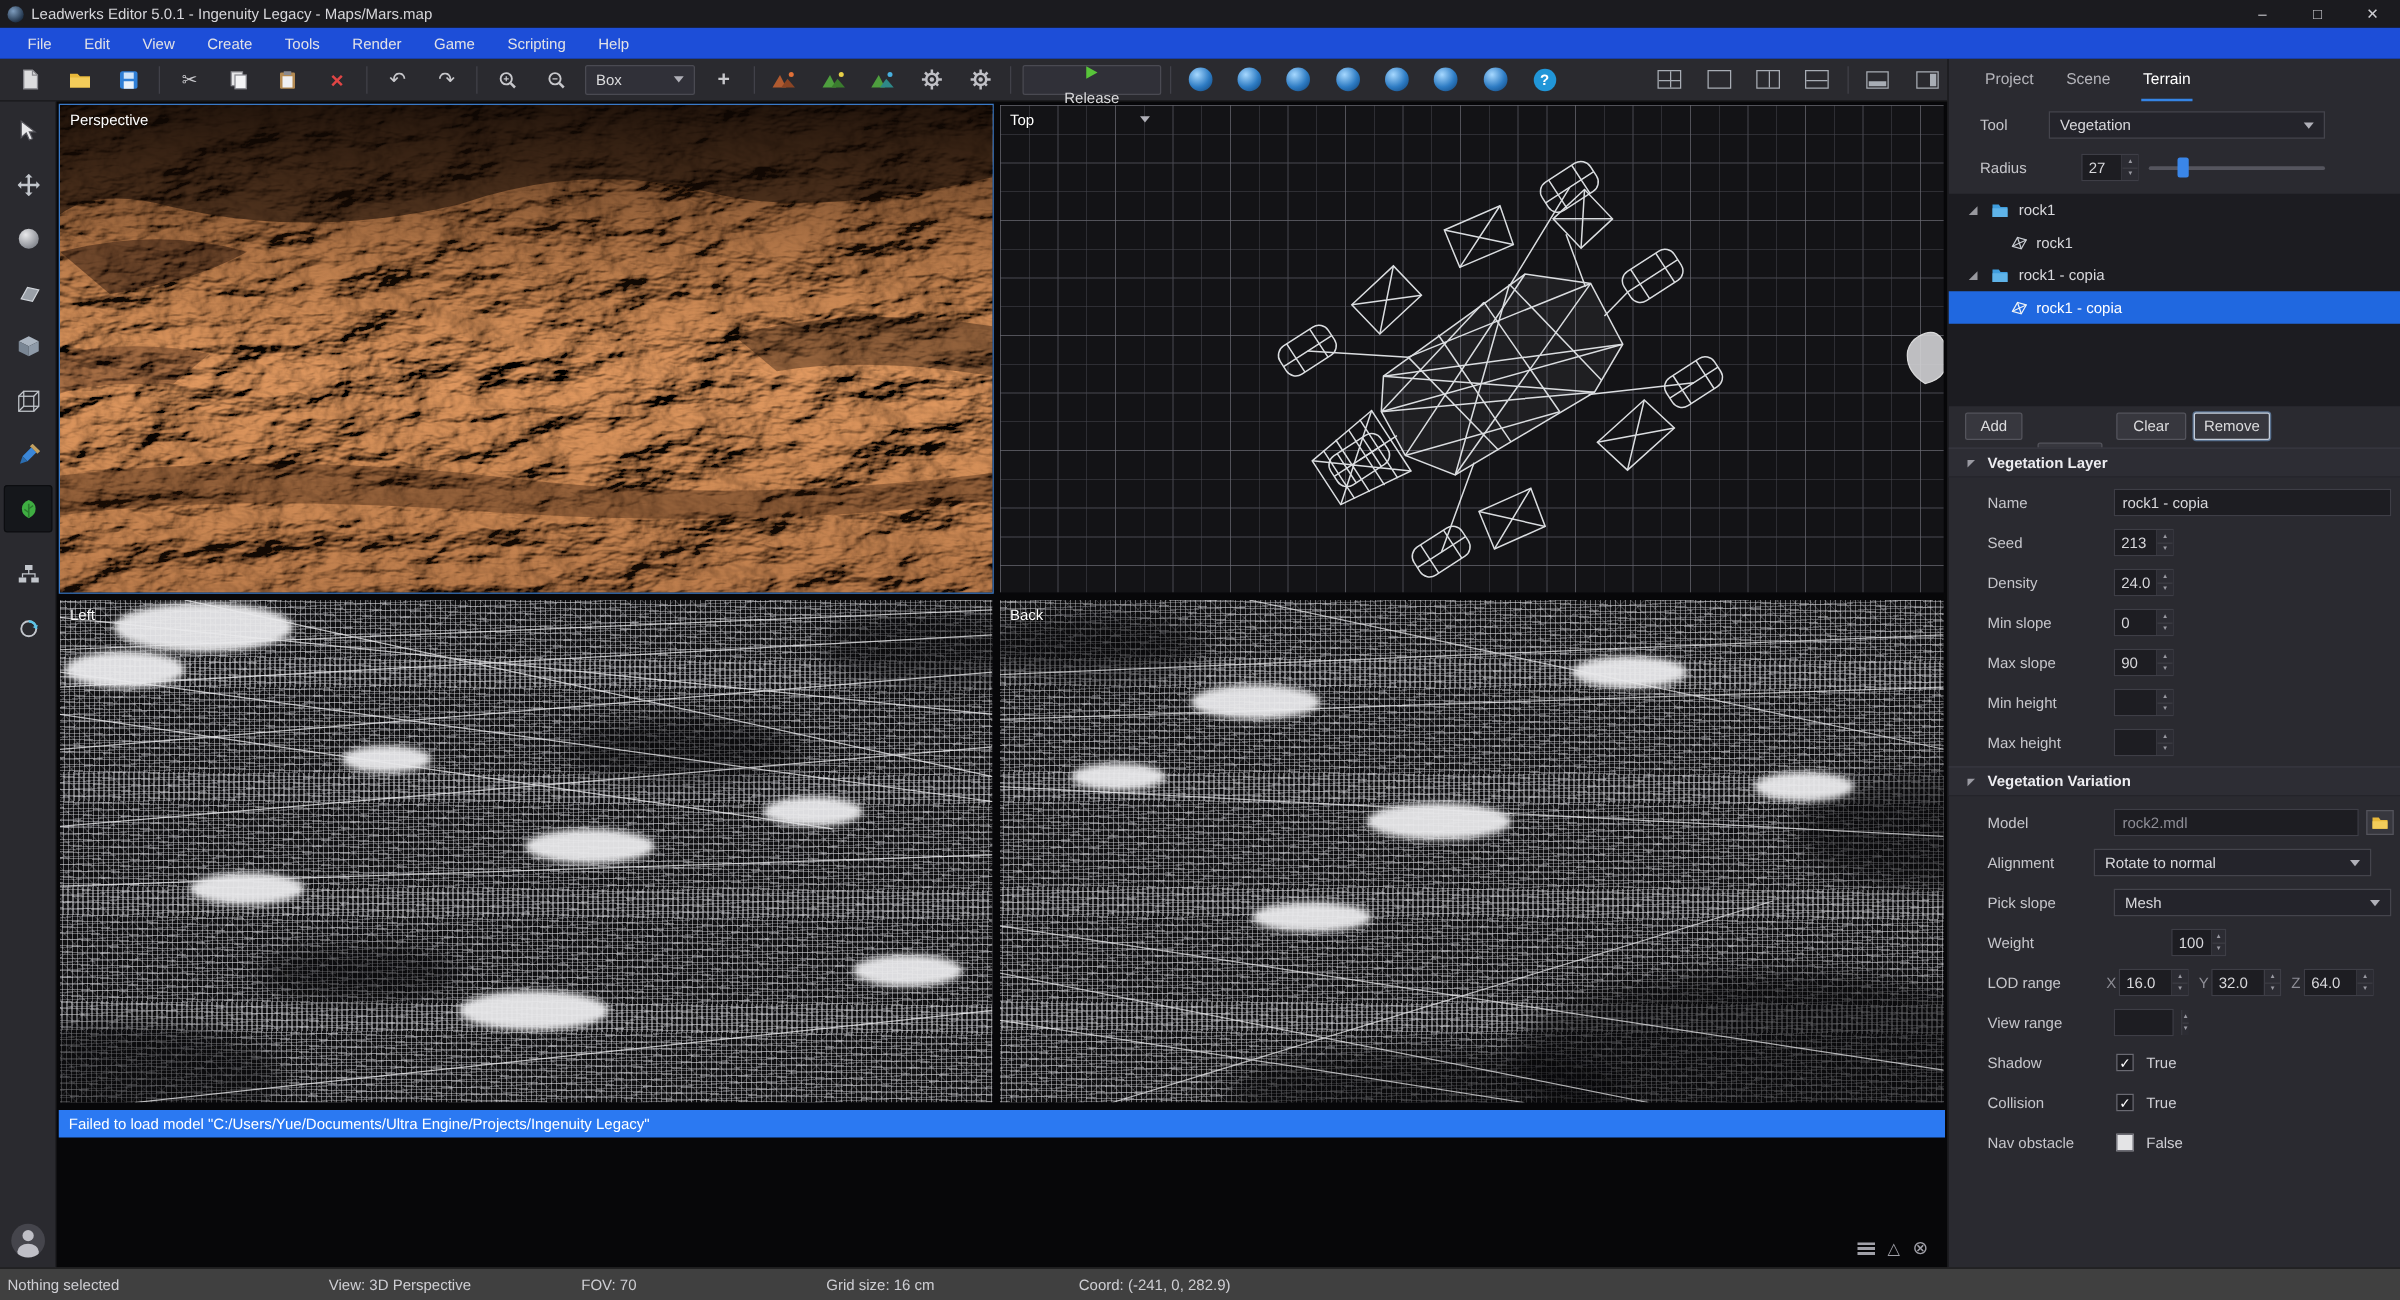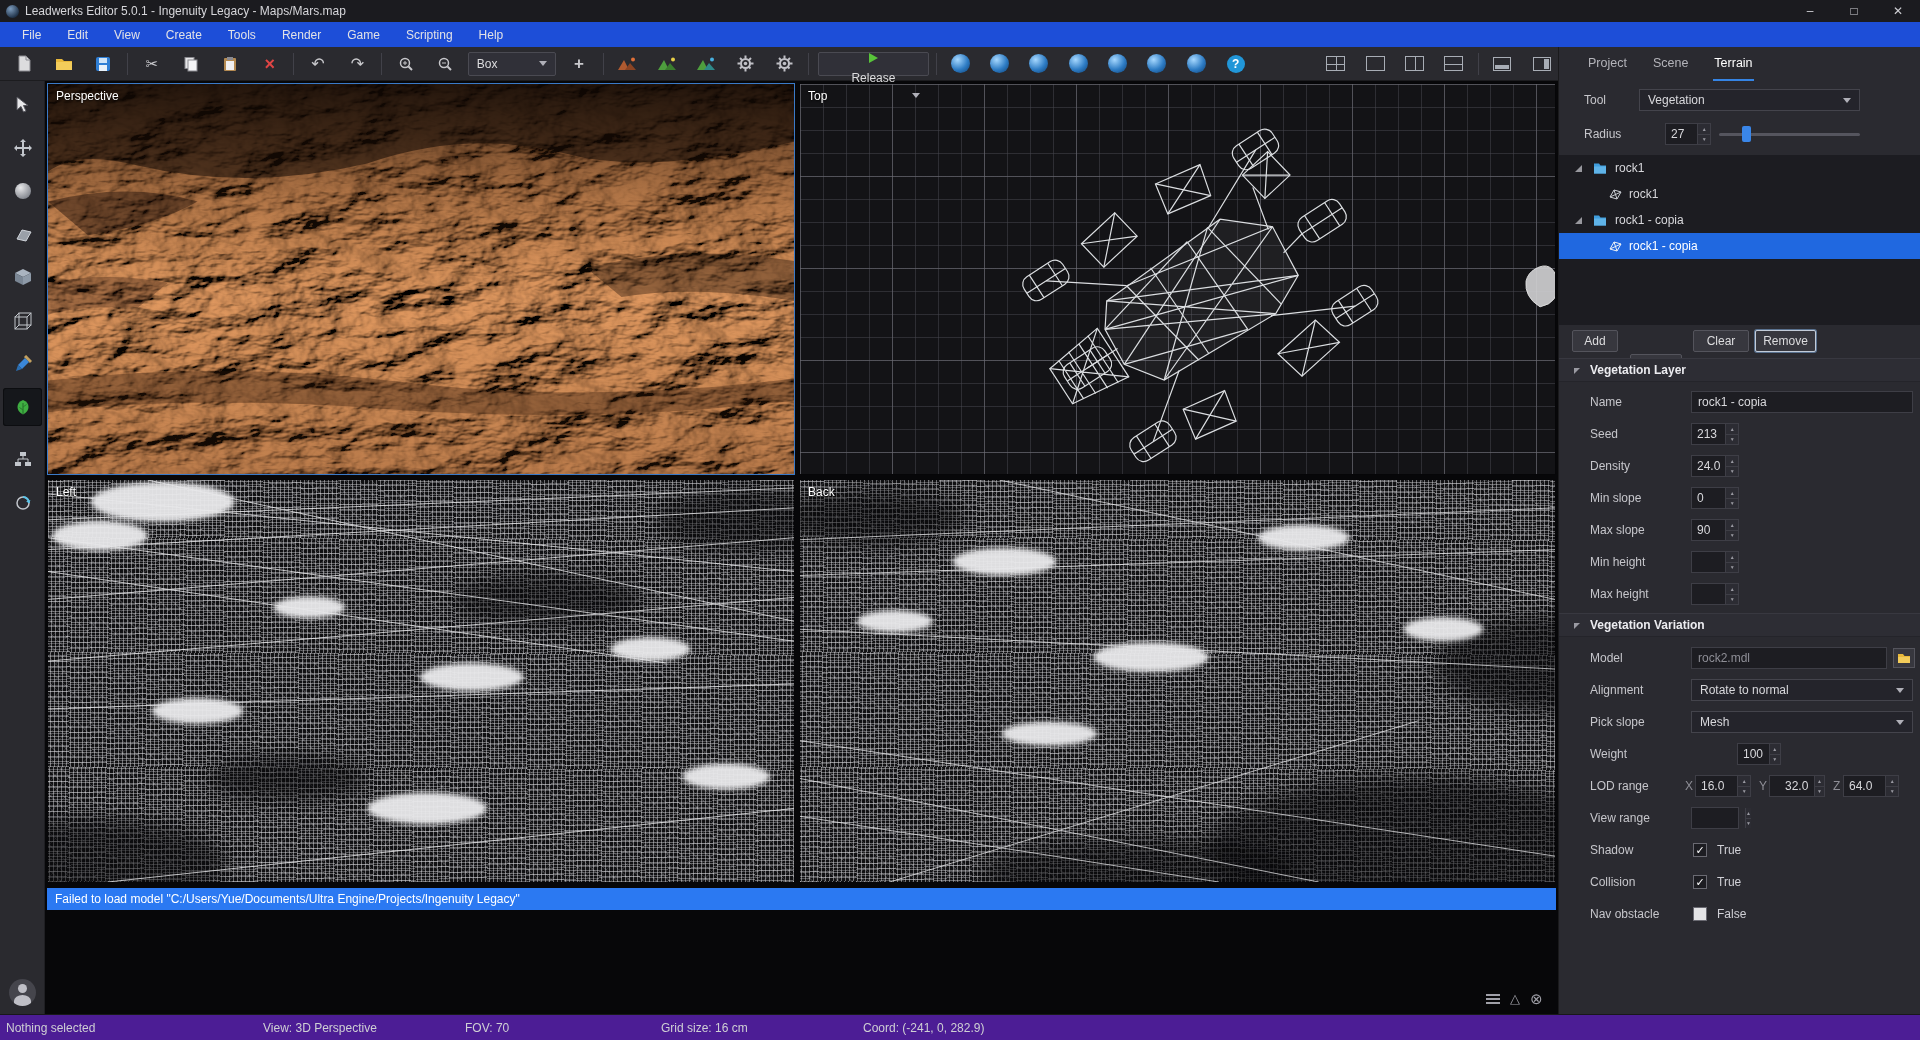--- a/index.html
+++ b/index.html
@@ -127,21 +127,21 @@
   .cb { position:absolute; left:134px; top:50%; transform:translateY(-50%); width:14px; height:14px; background:#1d1d22; border:1px solid #6a6a72;
     color:#fff; font-size:11px; display:flex; align-items:center; justify-content:center; }
   .cb.on::after { content:"✓"; }
   .cb.off { background:#e4e4e6; }
   .cbtext { position:absolute; left:158px; top:50%; transform:translateY(-50%); color:#d0d0d6; }
   .axis { position:absolute; top:50%; transform:translateY(-50%); color:#8e8e96; }
   .browse { position:absolute; left:334px; top:50%; transform:translateY(-50%); width:22px; height:20px; background:#37373e; border:1px solid #54545c;
     display:flex; align-items:center; justify-content:center; }
 
   
-  #statusbar { position:absolute; left:0; top:1014px; width:1920px; height:26px; background:#4c1d95; border-top:1px solid #18181a; z-index:30; }
+  #statusbar { position:absolute; left:0; top:1014px; width:1920px; height:26px; background:#404040; border-top:1px solid #18181a; z-index:30; }
   #statusbar span { position:absolute; top:50%; transform:translateY(-50%); color:#cfcfd4; }
   .sb1 { left:6px; } .sb2 { left:263px; } .sb3 { left:465px; } .sb4 { left:661px; } .sb5 { left:863px; }
 </style>
 </head>
 <body>
 
 <header id="titlebar">
   <span class="appicon"></span>
   <span class="wtitle">Leadwerks Editor 5.0.1 - Ingenuity Legacy - Maps/Mars.map</span>
   <div class="wctrls">
@@ -705,21 +705,21 @@
     <input class="tinput dim" style="left: 132px; width: 196px;" value="rock2.mdl">
     <span class="browse">
       <svg width="14" height="11">
           <path d="M1 1 h5 l1.5 2 H13 v7 H1 z" fill="#e8b83a"></path>
           <path d="M1 4 h12 v6 H1 z" fill="#f3cc5a"></path>
         </svg>
     </span>
   </div>
   <div class="prow" style="top:627px; height:32px;">
     <span class="plabel2">Alignment</span>
-    <div class="dd" style="left:132px; width:222px;">
+    <div class="dd" style="left:116px; width:222px;">
       <span>Rotate to normal</span>
     </div>
   </div>
   <div class="prow" style="top:659px; height:32px;">
     <span class="plabel2">Pick slope</span>
     <div class="dd" style="left:132px; width:222px;">
       <span>Mesh</span>
     </div>
   </div>
   <div class="prow" style="top:691px; height:32px;">
@@ -736,21 +736,21 @@
     <span class="plabel2">LOD range</span>
     <span class="axis" style="left:126px">X</span>
     <div class="num" style="left:136px; width:56px;">
       <input style="width: 42px;" value="16.0">
       <span class="spin">
           <i class="up"></i>
           <i class="dn"></i>
         </span>
     </div>
     <span class="axis" style="left:200px">Y</span>
-    <div class="num" style="left:210px; width:56px;padding-left:10px;">
+    <div class="num" style="left:210px; width:56px;">
       <input style="width: 42px;" value="32.0">
       <span class="spin">
           <i class="up"></i>
           <i class="dn"></i>
         </span>
     </div>
     <span class="axis" style="left:274px">Z</span>
     <div class="num" style="left:284px; width:56px;">
       <input style="width: 42px;" value="64.0">
       <span class="spin">

